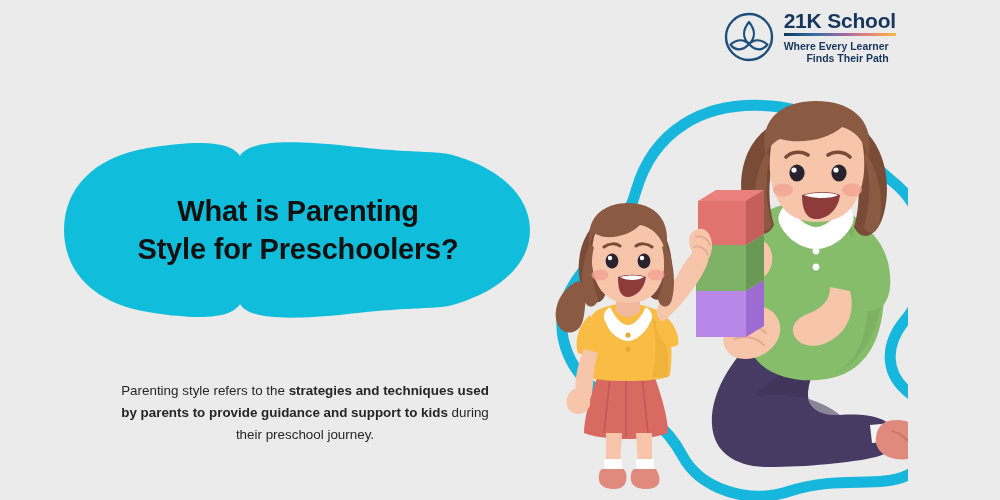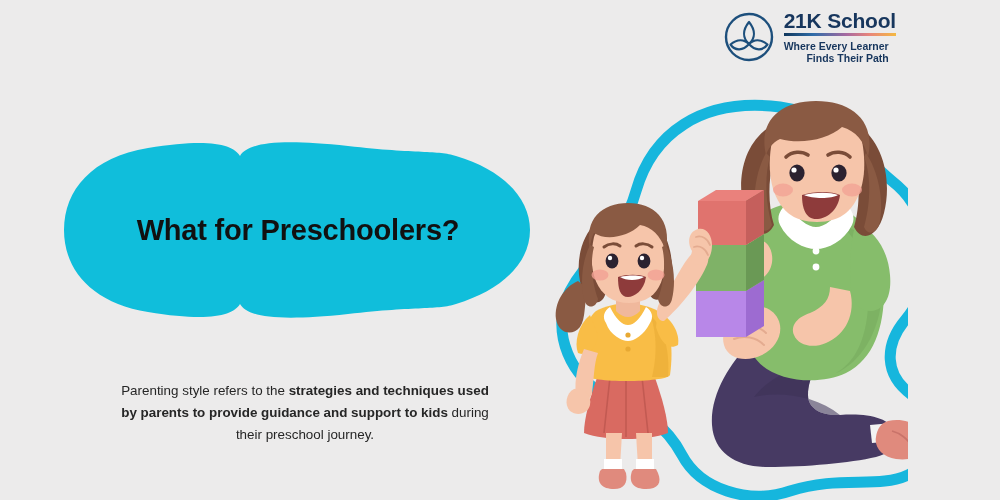--- a/index.html
+++ b/index.html
@@ -153,21 +153,22 @@
         C 445 30 472 58 472 90
         C 472 122 445 150 398 164
         C 380 170 360 166 290 174
         C 215 182 189 176 182 164
         C 175 176 150 182 90 172
         C 34 163 6 130 6 90
         C 6 50 34 17 90 8
         Z"></path>
     </svg>
     <div class="headline">
-      <span class="headline-line">What for Preschoolers?</span>
+      <span class="headline-line">What is Parenting</span>
+      <span class="headline-line">Style for Preschoolers?</span>
     </div>
   </div>
 
   <p class="lede">
     <span>Parenting style refers to the </span><b>strategies and techniques used by parents to provide guidance and support to kids</b><span> during their preschool journey.</span>
   </p>
 
   <div class="art">
     <svg viewBox="0 0 470 410" xmlns="http://www.w3.org/2000/svg">
       <defs>

